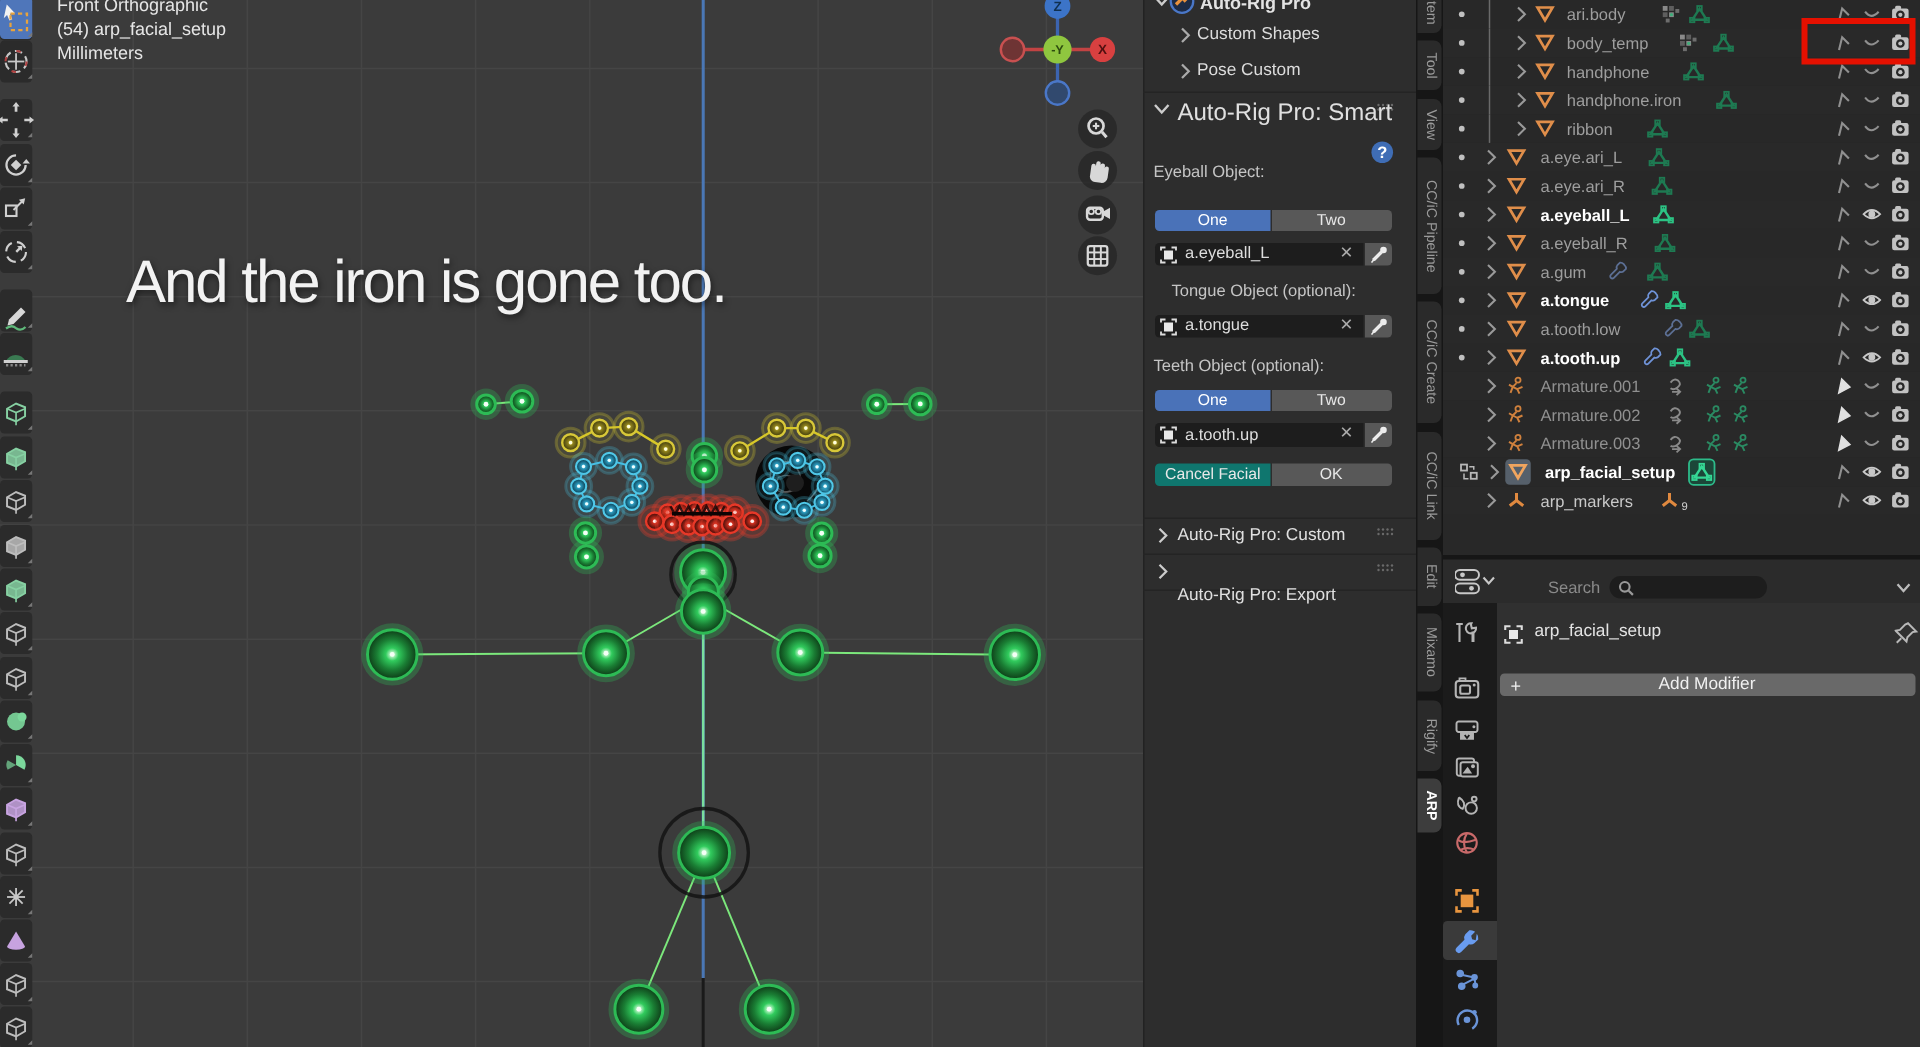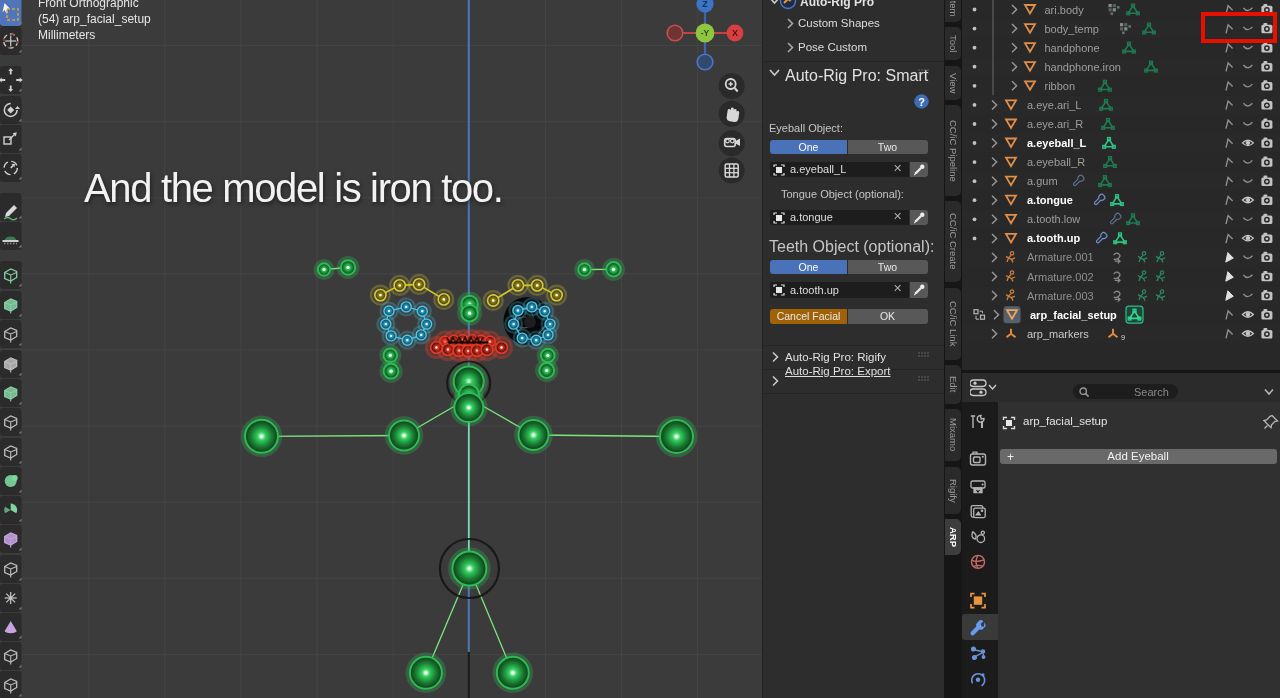--- a/index.html
+++ b/index.html
@@ -255,21 +255,21 @@
       <circle cx="469.4" cy="568.5" r="19.5" fill="none" stroke="#2dbb55" stroke-opacity=".3" stroke-width="3.5"></circle>
       <circle cx="469.4" cy="568.5" r="17.0" fill="url(#gg)" stroke="#2dbb55" stroke-width="2"></circle>
       <circle cx="469.4" cy="568.5" r="1.6" fill="#f4fff6"></circle>
       <circle cx="425.9" cy="672.8" r="18.5" fill="none" stroke="#2dbb55" stroke-opacity=".3" stroke-width="3.5"></circle>
       <circle cx="425.9" cy="672.8" r="16.0" fill="url(#gg)" stroke="#2dbb55" stroke-width="2"></circle>
       <circle cx="425.9" cy="672.8" r="1.6" fill="#f4fff6"></circle>
       <circle cx="512.8" cy="672.8" r="18.5" fill="none" stroke="#2dbb55" stroke-opacity=".3" stroke-width="3.5"></circle>
       <circle cx="512.8" cy="672.8" r="16.0" fill="url(#gg)" stroke="#2dbb55" stroke-width="2"></circle>
       <circle cx="512.8" cy="672.8" r="1.6" fill="#f4fff6"></circle>
     </svg>
-<div class="abs" style="left:84px;top:166px;font-size:40px;letter-spacing:-1.35px;color:#f2f2f2;text-shadow:1px 2px 4px rgba(0,0,0,0.5);">And the model is iron too.</div>
+<div class="abs" style="left:84px;top:166px;font-size:40px;letter-spacing:-1.35px;color:#f2f2f2;text-shadow:1px 2px 4px rgba(0,0,0,0.5);">And the iron is gone too.</div>
 <div class="abs" style="left:38px;top:-5px;font-size:12px;color:#e6e6e6;line-height:16px;">Front Orthographic<br>(54) arp_facial_setup<br>Millimeters</div>
 <svg class="abs" style="left:660px;top:-8px" width="100" height="200" viewBox="0 0 100 200">
       <line x1="14" y1="41" x2="76" y2="41" stroke="#c24343" stroke-width="2.2"></line>
       <line x1="45" y1="12" x2="45" y2="70" stroke="#3c64b0" stroke-width="2.2"></line>
       <circle cx="45" cy="12" r="8.6" fill="#3c74c8"></circle>
       <text x="45" y="15" font-size="9" fill="#103050" text-anchor="middle" font-weight="bold">Z</text>
       <circle cx="45" cy="70" r="7.8" fill="#31496e" stroke="#4a77c8" stroke-width="1.6"></circle>
       <circle cx="75" cy="41" r="8.4" fill="#d84040"></circle>
       <text x="75" y="44" font-size="9" fill="#501010" text-anchor="middle" font-weight="bold">X</text>
       <circle cx="15" cy="41" r="7.8" fill="#6e3434" stroke="#c85050" stroke-width="1.6"></circle>
@@ -467,25 +467,25 @@
       <circle cx="157" cy="380" r=".8" fill="#6a6a6a"></circle>
       <circle cx="160" cy="380" r=".8" fill="#6a6a6a"></circle>
       <circle cx="163" cy="380" r=".8" fill="#6a6a6a"></circle>
       <circle cx="166" cy="380" r=".8" fill="#6a6a6a"></circle>
       <line x1="0" y1="393.5" x2="182" y2="393.5" stroke="#242424"></line>
     </svg>
     <div class="abs" style="left:800px;top:-5px;font-size:12px;color:#e3e3e3;font-weight:bold;letter-spacing:0px;white-space:nowrap;">Auto-Rig Pro</div>
     <div class="abs" style="left:798px;top:17px;font-size:11.5px;color:#dcdcdc;font-weight:normal;letter-spacing:0px;white-space:nowrap;">Custom Shapes</div>
     <div class="abs" style="left:798px;top:41px;font-size:11.5px;color:#dcdcdc;font-weight:normal;letter-spacing:0px;white-space:nowrap;">Pose Custom</div>
     <div class="abs" style="left:785px;top:67px;font-size:16px;color:#e0e0e0;font-weight:normal;letter-spacing:0px;white-space:nowrap;">Auto-Rig Pro: Smart</div>
-    <div class="abs" style="left:769px;top:122px;font-size:11px;color:#c5c5c5;font-weight:normal;letter-spacing:0px;white-space:nowrap;">Eyeball Object:</div>
+    <div class="abs" style="left:769px;top:109px;font-size:11px;color:#c5c5c5;font-weight:normal;letter-spacing:0px;white-space:nowrap;">Eyeball Object:</div>
     <div class="abs" style="left:769px;top:187.5px;font-size:11px;color:#c5c5c5;font-weight:normal;letter-spacing:0px;white-space:nowrap;margin-left:12px;">Tongue Object (optional):</div>
-    <div class="abs" style="left:769px;top:237.5px;font-size:16px;color:#c5c5c5;font-weight:normal;letter-spacing:0px;white-space:nowrap;">Teeth Object (optional):</div>
-    <div class="abs" style="left:785px;top:351px;font-size:11.5px;color:#e0e0e0;font-weight:normal;letter-spacing:0px;white-space:nowrap;">Auto-Rig Pro: Rigify</div>
-    <div class="abs" style="left:785px;top:365px;font-size:11.5px;color:#e0e0e0;font-weight:normal;letter-spacing:0px;white-space:nowrap;text-decoration:underline;">Auto-Rig Pro: Export</div>
+    <div class="abs" style="left:769px;top:237.5px;font-size:11px;color:#c5c5c5;font-weight:normal;letter-spacing:0px;white-space:nowrap;">Teeth Object (optional):</div>
+    <div class="abs" style="left:785px;top:351px;font-size:11.5px;color:#e0e0e0;font-weight:normal;letter-spacing:0px;white-space:nowrap;">Auto-Rig Pro: Custom</div>
+    <div class="abs" style="left:785px;top:391px;font-size:11.5px;color:#e0e0e0;font-weight:normal;letter-spacing:0px;white-space:nowrap;">Auto-Rig Pro: Export</div>
     <div class="abs" style="left:770px;top:139.5px;width:77px;height:14.5px;background:#4a72b8;border-radius:3px 0 0 3px;color:#fff;font-size:10.5px;text-align:center;line-height:14px;">One</div>
     <div class="abs" style="left:847.5px;top:139.5px;width:80px;height:14.5px;background:#585858;border-radius:0 3px 3px 0;color:#e8e8e8;font-size:10.5px;text-align:center;line-height:14px;">Two</div>
     <div class="abs" style="left:770px;top:161.5px;width:139px;height:15.5px;background:#1d1d1d;border-radius:3px 0 0 3px;"></div>
     <svg class="abs" style="left:773px;top:163.5px" width="12" height="12">
       <path d="M1,3 v-2 h3 M8,1 h3 v2 M11,9 v2 h-3 M4,11 h-3 v-2" stroke="#ddd" fill="none" stroke-width="1.2"></path>
       <rect x="3" y="3" width="6" height="6" fill="#e8e8e8"></rect>
     </svg>
     <div class="abs" style="left:790px;top:163.0px;font-size:11px;color:#dedede;">a.eyeball_L</div>
     <div class="abs" style="left:893px;top:161.5px;font-size:11px;color:#aaa;">✕</div>
     <div class="abs" style="left:910px;top:161.5px;width:18px;height:15.5px;background:#585858;border-radius:0 3px 3px 0;"></div>
@@ -515,21 +515,21 @@
       <rect x="3" y="3" width="6" height="6" fill="#e8e8e8"></rect>
     </svg>
     <div class="abs" style="left:790px;top:283.5px;font-size:11px;color:#dedede;">a.tooth.up</div>
     <div class="abs" style="left:893px;top:282px;font-size:11px;color:#aaa;">✕</div>
     <div class="abs" style="left:910px;top:282px;width:18px;height:15.5px;background:#585858;border-radius:0 3px 3px 0;"></div>
     <svg class="abs" style="left:913px;top:284px" width="12" height="12">
       <circle cx="9.3" cy="2.7" r="2.2" fill="#ececec"></circle>
       <path d="M7.2,3.2 l1.6,1.6 l-5,5 l-2.2,0.6 l0.6,-2.2z" fill="#ececec"></path>
       <path d="M1.3,11 l1,-1" stroke="#ececec" stroke-width="1.1"></path>
     </svg>
-    <div class="abs" style="left:770px;top:308.5px;width:77px;height:15.5px;background:#a16207;border-radius:3px 0 0 3px;color:#e8e8e8;font-size:10.5px;text-align:center;line-height:15px;">Cancel Facial</div>
+    <div class="abs" style="left:770px;top:308.5px;width:77px;height:15.5px;background:#0f766e;border-radius:3px 0 0 3px;color:#e8e8e8;font-size:10.5px;text-align:center;line-height:15px;">Cancel Facial</div>
     <div class="abs" style="left:847.5px;top:308.5px;width:80px;height:15.5px;background:#585858;border-radius:0 3px 3px 0;color:#e8e8e8;font-size:10.5px;text-align:center;line-height:15px;">OK</div>
 <div class="abs" style="left:944px;top:0;width:18px;height:698px;background:#161616;"></div>
     <div class="abs" style="left:945px;top:-8px;width:16px;height:30px;background:#2a2a2a;border-radius:0 5px 5px 0;"></div>
     <div class="abs" style="left:945px;top:-8px;width:16px;height:30px;color:#9b9b9b;font-size:9.5px;font-weight:normal;writing-mode:vertical-rl;text-orientation:mixed;text-align:center;line-height:16px;">Item</div>
     <div class="abs" style="left:945px;top:27px;width:16px;height:33px;background:#2a2a2a;border-radius:0 5px 5px 0;"></div>
     <div class="abs" style="left:945px;top:27px;width:16px;height:33px;color:#9b9b9b;font-size:9.5px;font-weight:normal;writing-mode:vertical-rl;text-orientation:mixed;text-align:center;line-height:16px;">Tool</div>
     <div class="abs" style="left:945px;top:66px;width:16px;height:34px;background:#2a2a2a;border-radius:0 5px 5px 0;"></div>
     <div class="abs" style="left:945px;top:66px;width:16px;height:34px;color:#9b9b9b;font-size:9.5px;font-weight:normal;writing-mode:vertical-rl;text-orientation:mixed;text-align:center;line-height:16px;">View</div>
     <div class="abs" style="left:945px;top:105px;width:16px;height:91px;background:#2a2a2a;border-radius:0 5px 5px 0;"></div>
     <div class="abs" style="left:945px;top:105px;width:16px;height:91px;color:#9b9b9b;font-size:9.5px;font-weight:normal;writing-mode:vertical-rl;text-orientation:mixed;text-align:center;line-height:16px;">CC/iC Pipeline</div>
@@ -788,21 +788,21 @@
 <rect x="0" y="11" width="16" height="6.5" rx="3.2" fill="none" stroke="#c8c8c8" stroke-width="1.3"></rect>
 <circle cx="5" cy="5.2" r="1.6" fill="#c8c8c8"></circle>
       <circle cx="11" cy="14.2" r="1.6" fill="#c8c8c8"></circle>
 <path d="M19,7 l3.5,4 l3.5,-4" fill="none" stroke="#c8c8c8" stroke-width="1.4"></path>
     </svg>
     <div class="abs" style="left:1073px;top:384px;width:105px;height:15px;background:#1d1d1d;border-radius:8px;"></div>
     <svg class="abs" style="left:1079px;top:387px" width="11" height="11">
       <circle cx="4.2" cy="4.2" r="3.2" fill="none" stroke="#999" stroke-width="1.4"></circle>
       <line x1="6.8" y1="6.8" x2="9.6" y2="9.6" stroke="#999" stroke-width="1.5"></line>
     </svg>
-    <div class="abs" style="left:1134px;top:385.5px;font-size:11px;color:#8a8a8a;">Search</div>
+    <div class="abs" style="left:1032px;top:385.5px;font-size:11px;color:#8a8a8a;">Search</div>
     <svg class="abs" style="left:1261px;top:384px" width="16" height="15">
       <path d="M4,5.5 l4,4.5 l4,-4.5" fill="none" stroke="#bbb" stroke-width="1.5"></path>
     </svg>
     <div class="abs" style="left:962px;top:614px;width:36px;height:26px;background:#3a3a3a;border-radius:3px 0 0 3px;"></div>
     <svg class="abs" style="left:962px;top:402px" width="36" height="296" viewBox="962 402 36 296">
       <g transform="translate(978,422)" stroke="#b5b5b5" fill="none" stroke-width="1.4">
         <path d="M-5,-6 v5 m-2.2,-5 h4.4 m-2.2,5 v7"></path>
         <path d="M3,-6.5 a3.4,3.4 0 1 0 3,3 l-2.8,0.4 l-0.6,-2.6z"></path>
         <path d="M4,-1 v7" stroke-width="2"></path>
       </g>
@@ -858,13 +858,13 @@
     <svg class="abs" style="left:1002px;top:415.5px" width="14" height="14">
       <path d="M1.5,4 v-2.5 h3.5 M9,1.5 h3.5 v2.5 M12.5,10 v2.5 h-3.5 M5,12.5 h-3.5 v-2.5" stroke="#ddd" fill="none" stroke-width="1.4"></path>
       <rect x="4" y="4" width="6" height="6" fill="#e8e8e8"></rect>
     </svg>
     <div class="abs" style="left:1023px;top:415px;font-size:11.5px;color:#e3e3e3;">arp_facial_setup</div>
     <svg class="abs" style="left:1263px;top:414px" width="16" height="16">
       <path d="M9,1.5 l5.5,5.5 l-2.4,0.4 l-3.5,3.5 l-0.6,2.8 l-7.2,-7.2 l2.8,-0.6 l3.5,-3.5z M4.5,11.5 l-3,3" stroke="#b8b8b8" fill="none" stroke-width="1.3"></path>
     </svg>
     <div class="abs" style="left:999.5px;top:449px;width:277px;height:14.5px;background:#696969;border-radius:3px;"></div>
     <div class="abs" style="left:1007px;top:449.5px;font-size:12px;color:#efefef;">+</div>
-    <div class="abs" style="left:999.5px;top:450px;width:277px;font-size:11.5px;color:#f0f0f0;text-align:center;">Add Eyeball</div>
+    <div class="abs" style="left:999.5px;top:450px;width:277px;font-size:11.5px;color:#f0f0f0;text-align:center;">Add Modifier</div>
 </div>
 </body></html>

